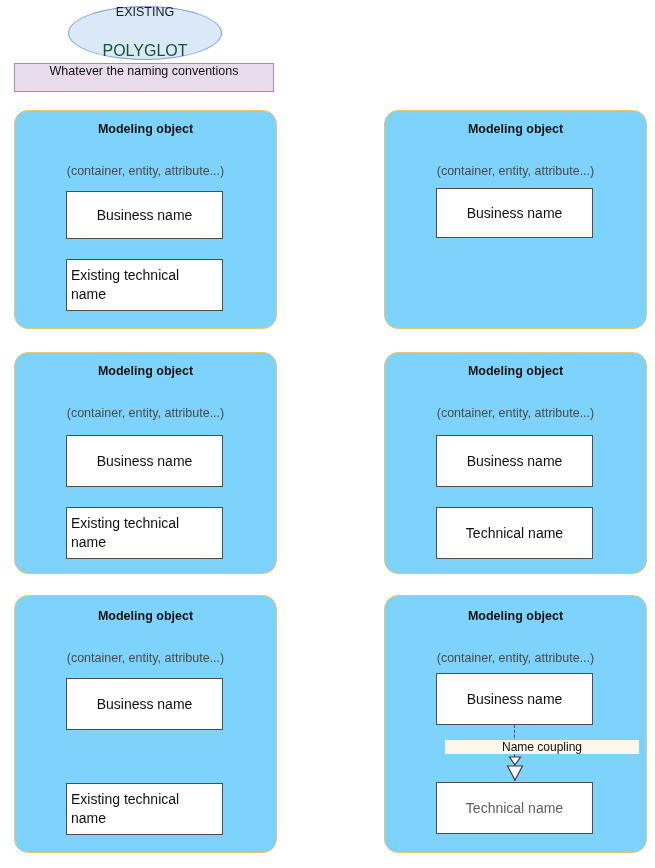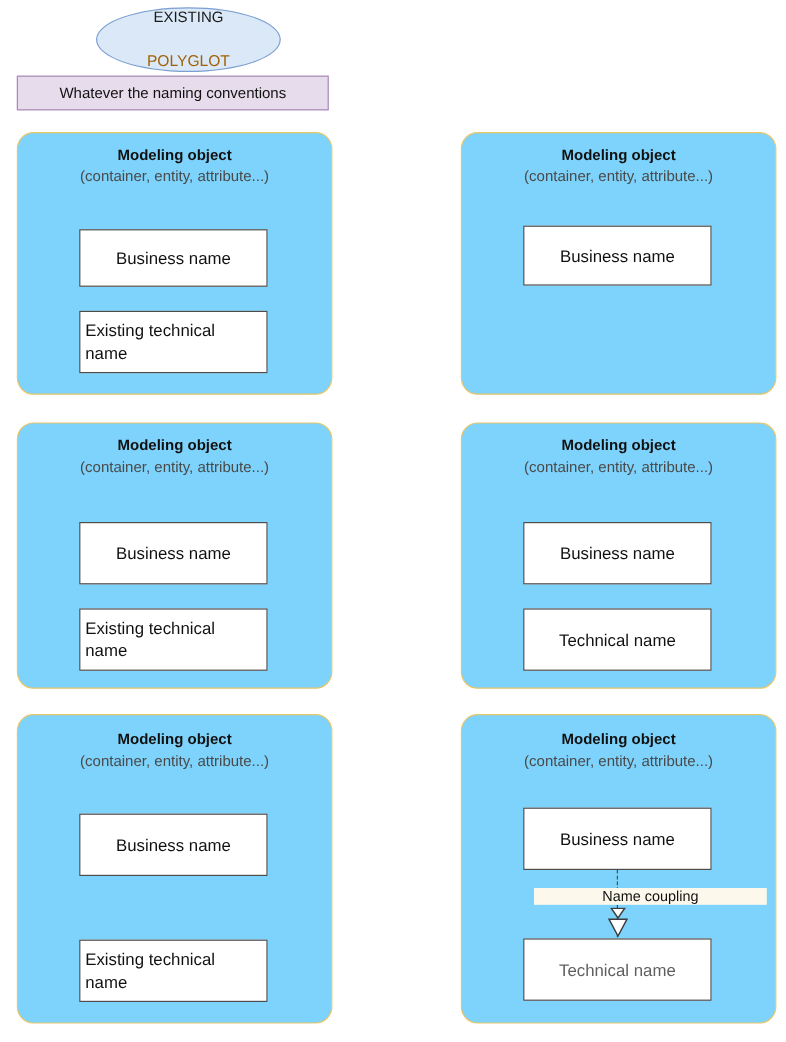--- a/index.html
+++ b/index.html
@@ -31,37 +31,36 @@
     align-items: center;
     justify-content: center;
     text-align: center;
     line-height: 1.25;
   }
   .ellipse .line1 {
     font-size: 12.5px;
     color: #1a1a1a;
   }
   .ellipse .line2 {
-    font-size: 13px;
-    color: #a16207;
+    font-size: 16px;
+    color: #14532d;
   }
-  #ellipse-existing { left: 80px; top: 6px; width: 152px; height: 52px; gap: 20px; }
+  #ellipse-existing { left: 68px; top: 6px; width: 152px; height: 52px; gap: 20px; }
   #ellipse-original { left: 437px; top: 8px; width: 155px; height: 48px; }
 
   
   #note-box {
     position: absolute;
     left: 14px;
     top: 63px;
     width: 260px;
     height: 29px;
     background: #e7dcec;
     border: 1px solid #a98ab8;
     display: flex;
-    align-items: center;
     justify-content: center;
     font-size: 12.5px;
     color: #111111;
     box-sizing: border-box;
   }
 
   
   .card {
     position: absolute;
     background: #7dd3fc;
@@ -78,20 +77,21 @@
     font-weight: bold;
     color: #111111;
   }
   .card-subtitle {
     position: absolute;
     left: 0;
     right: 0;
     text-align: center;
     font-size: 12.5px;
     color: #4a4a4a;
+    margin-top: 24px;
   }
 
   
   .name-box {
     position: absolute;
     background: #ffffff;
     border: 1.5px solid #4d4d4d;
     box-sizing: border-box;
     display: flex;
     align-items: center;

